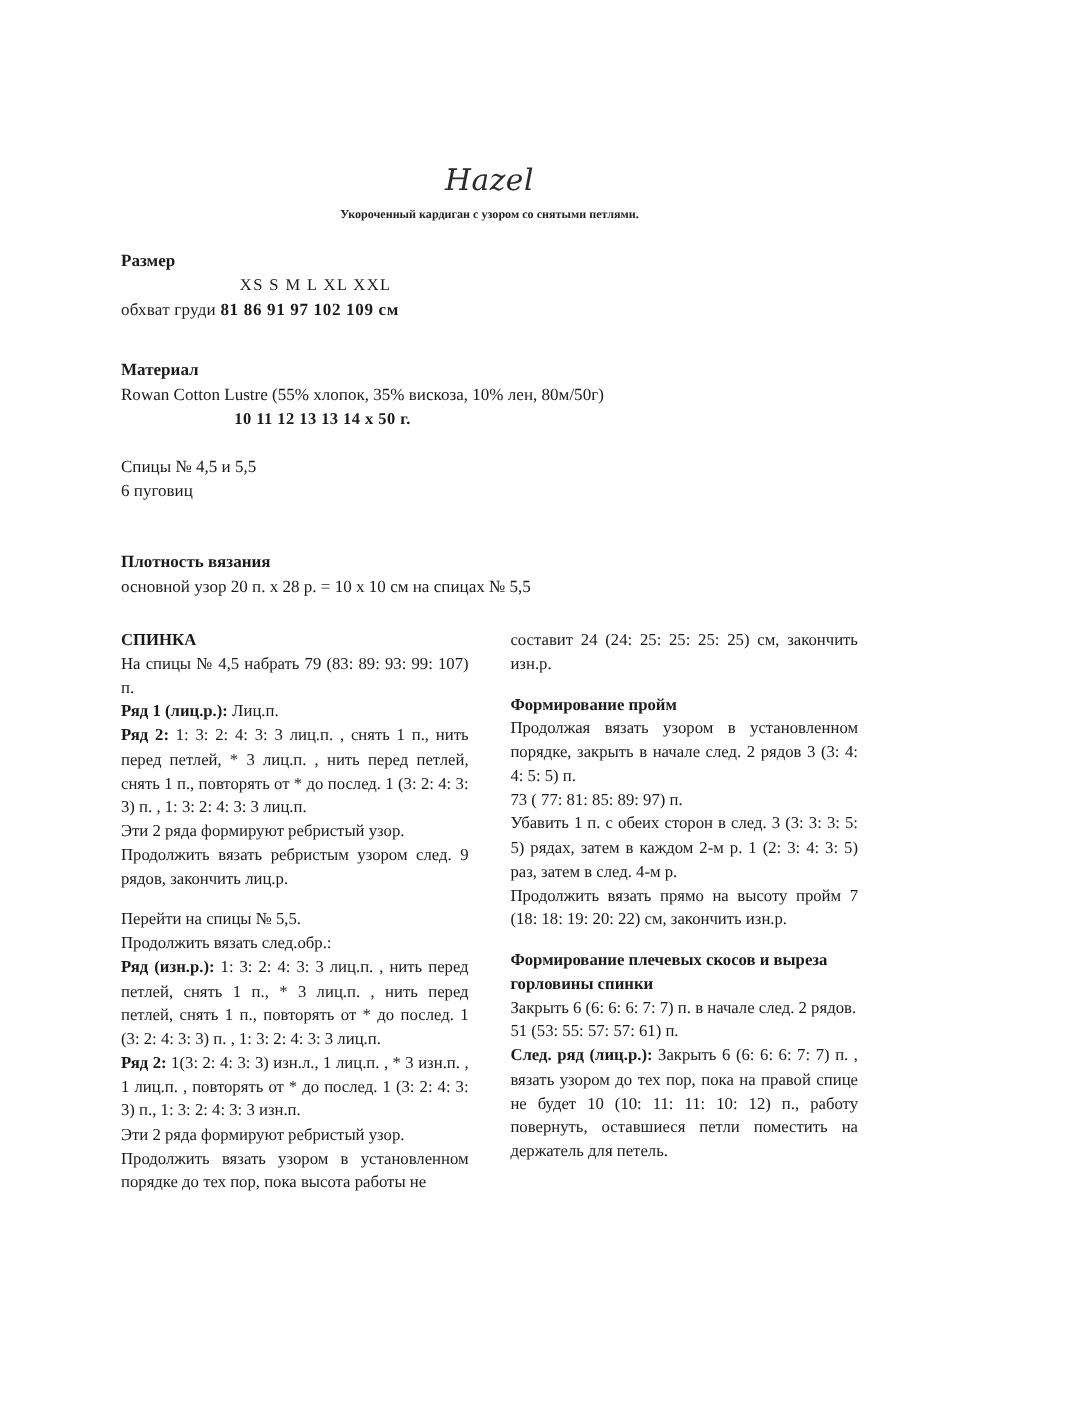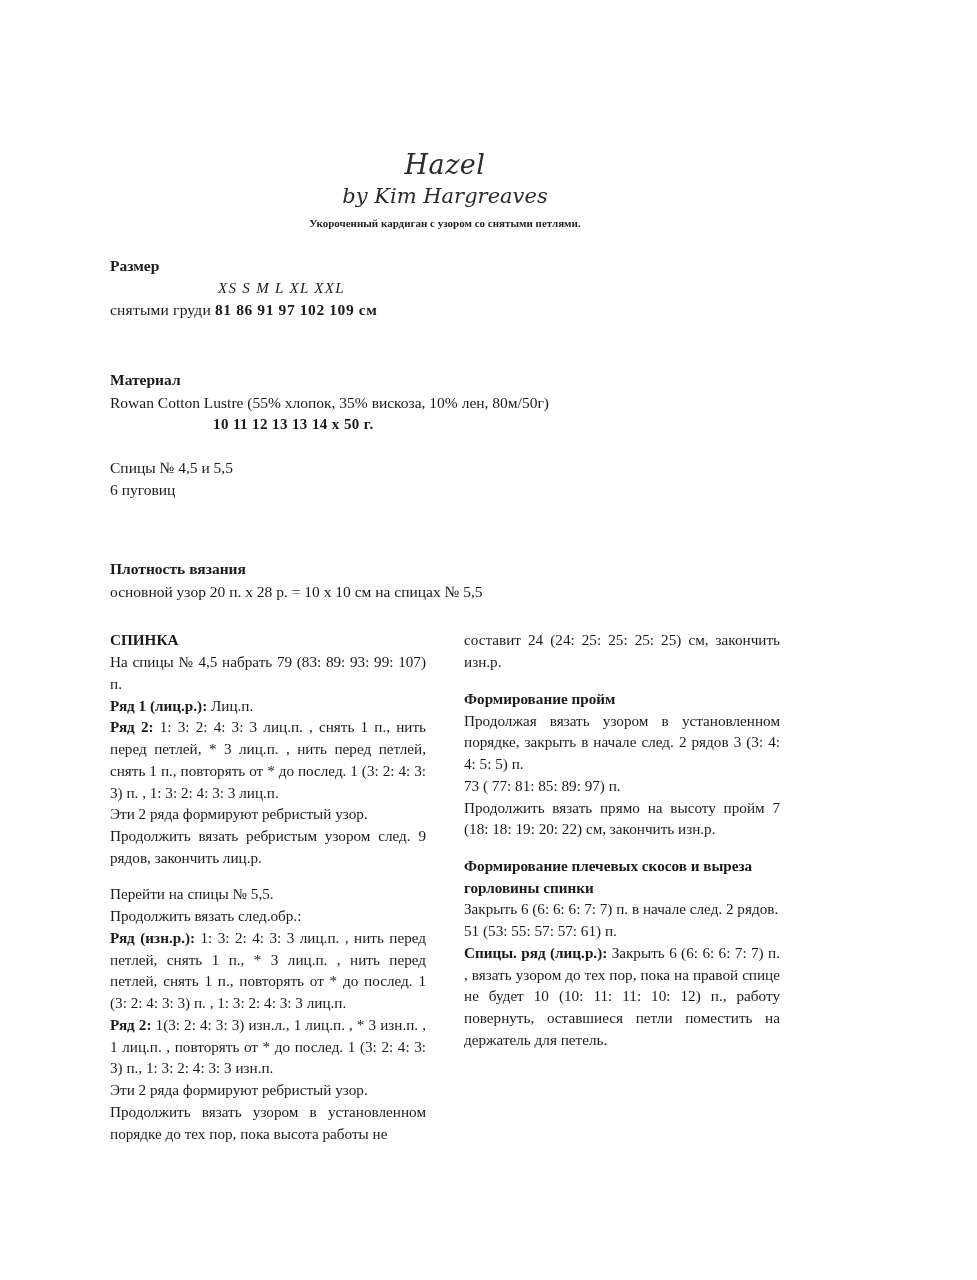--- a/index.html
+++ b/index.html
@@ -52,30 +52,29 @@
   }
 
   
   .intro {
     font-size: 15.5px;
     line-height: 1.42;
   }
   .sec-head {
     font-weight: bold;
     font-size: 15.5px;
-    margin-top: 35px;
+    margin-top: 20px;
     margin-bottom: 1px;
   }
   .sec-head.first { margin-top: 0; }
   .line { margin: 0; }
   .indent-sizes {
     padding-left: 108px;
     letter-spacing: 1.3px;
     font-size: 15px;
-    font-style: italic;
   }
   .indent-qty {
     padding-left: 103px;
     font-weight: bold;
     letter-spacing: 0.4px;
     font-size: 15px;
   }
   .bust-row {
     letter-spacing: 0.2px;
   }
@@ -102,30 +101,29 @@
   .jt { text-align: justify; }
   b { font-weight: bold; }
 </style>
 </head>
 <body>
 
 <div class="page">
 
   <div class="title-block">
     <div class="doc-title">Hazel</div>
-    <div class="doc-author">by Kim Hargreaves</div>
     <div class="doc-subtitle">Укороченный кардиган с узором со снятыми петлями.</div>
   </div>
 
   <div class="intro">
 
     <div class="sec-head first">Размер</div>
     <p class="line indent-sizes">XS  S  M  L  XL  XXL</p>
     <p class="line bust-row">
-      <span>снятыми груди</span>
+      <span>обхват груди</span>
       <b>81 86 91 97 102 109 см</b>
     </p>
 
     <div class="gap-sm"></div>
 
     <div class="sec-head">Материал</div>
     <p class="line">Rowan Cotton Lustre (55% хлопок, 35% вискоза, 10% лен, 80м/50г)</p>
     <p class="line indent-qty">10  11  12 13 13 14 x 50 г.</p>
 
     <div class="gap-md"></div>
@@ -174,26 +172,27 @@
     </div>
 
     <div class="col">
       <p class="jt">составит 24 (24: 25: 25: 25: 25) см, закончить изн.р.</p>
 
       <div class="spacer"></div>
 
       <p class="head">Формирование пройм</p>
       <p class="jt">Продолжая вязать узором в установленном порядке, закрыть в начале след. 2 рядов 3 (3: 4: 4: 5: 5) п.</p>
       <p>73 ( 77: 81: 85: 89: 97) п.</p>
+      <p class="jt">Убавить 1 п. с обеих сторон в след. 3 (3: 3: 3: 5: 5) рядах, затем в каждом 2-м р. 1 (2: 3: 4: 3: 5) раз, затем в след. 4-м р.</p>
       <p class="jt">Продолжить вязать прямо на высоту пройм 7 (18: 18: 19: 20: 22) см, закончить изн.р.</p>
 
       <div class="spacer"></div>
 
       <p class="head">Формирование плечевых скосов и выреза горловины спинки</p>
       <p class="jt">Закрыть 6 (6: 6: 6: 7: 7) п. в начале след. 2 рядов.</p>
       <p>51 (53: 55: 57: 57: 61) п.</p>
 
       <p class="jt">
-        <b>Спицы.  ряд (лиц.р.):</b><span> Закрыть 6 (6: 6: 6: 7: 7) п. , вязать узором до тех пор, пока на правой спице не будет 10 (10: 11: 11: 10: 12) п., работу повернуть, оставшиеся петли поместить на держатель для петель.</span>
+        <b>След.  ряд (лиц.р.):</b><span> Закрыть 6 (6: 6: 6: 7: 7) п. , вязать узором до тех пор, пока на правой спице не будет 10 (10: 11: 11: 10: 12) п., работу повернуть, оставшиеся петли поместить на держатель для петель.</span>
       </p>
     </div>
   </div>
 </div>
 
 </body></html>

